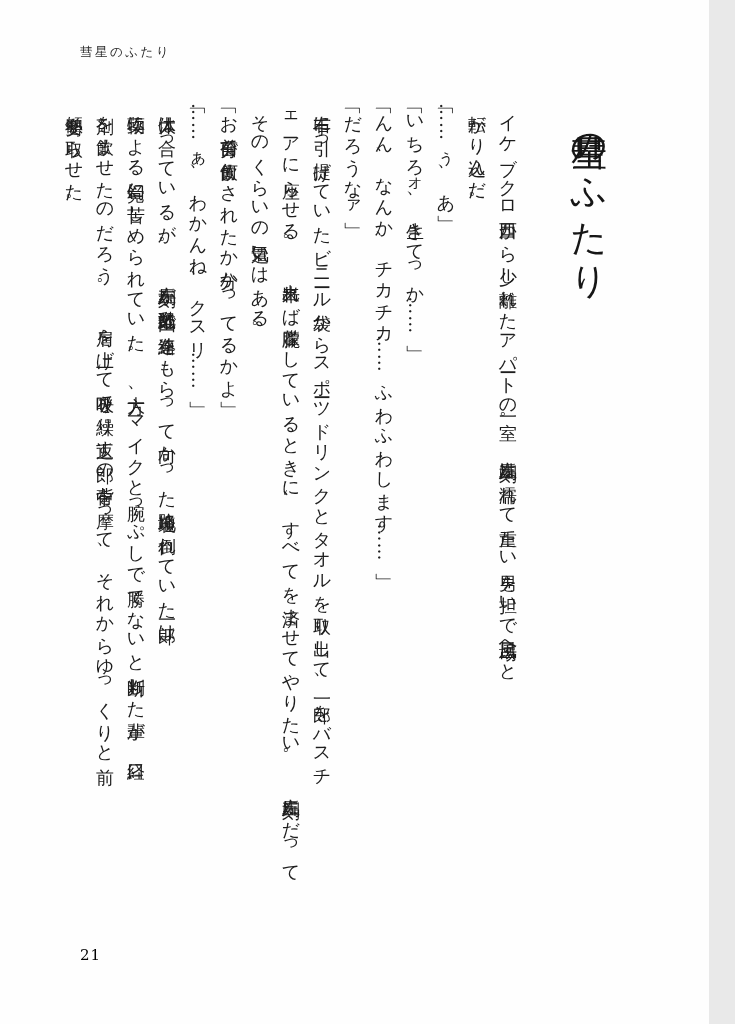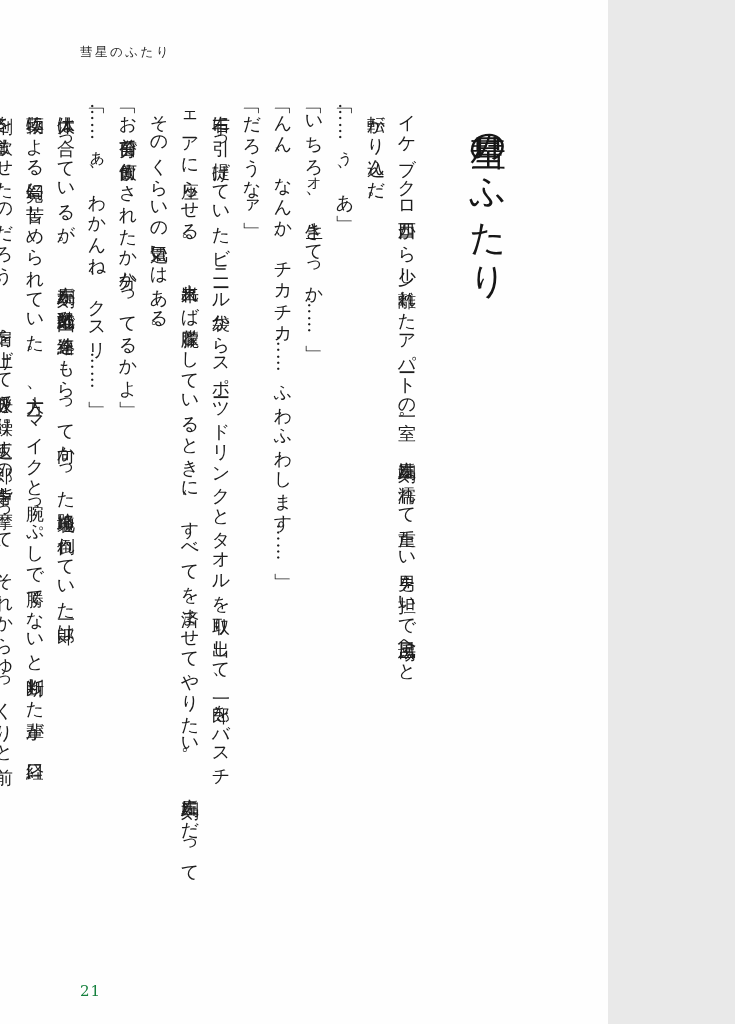--- a/index.html
+++ b/index.html
@@ -3,41 +3,41 @@
 <meta charset="utf-8">
 <style>
   html, body {
     margin: 0;
     padding: 0;
     background: #e9e9e9;
     font-family: "DejaVu Serif", "Liberation Serif", serif;
   }
   .page {
     position: relative;
-    width: 608px;
+    width: 709px;
     height: 1024px;
     background: #fefefe;
     overflow: hidden;
     color: #1e1e1e;
   }
   .running-head {
     position: absolute;
     top: 44px;
     left: 80px;
     font-size: 12.5px;
     letter-spacing: 2.5px;
     color: #2a2a2a;
   }
   .page-number {
     position: absolute;
-    top: 982px;
+    top: 946px;
     left: 80px;
     font-size: 15px;
     letter-spacing: 1px;
-    color: #15803d;
+    color: #000000;
   }
   .story-body {
     position: absolute;
     top: 102px;
     right: 100px;
     height: 860px;
     writing-mode: vertical-rl;
     -webkit-writing-mode: vertical-rl;
     text-orientation: mixed;
     font-size: 18px;

